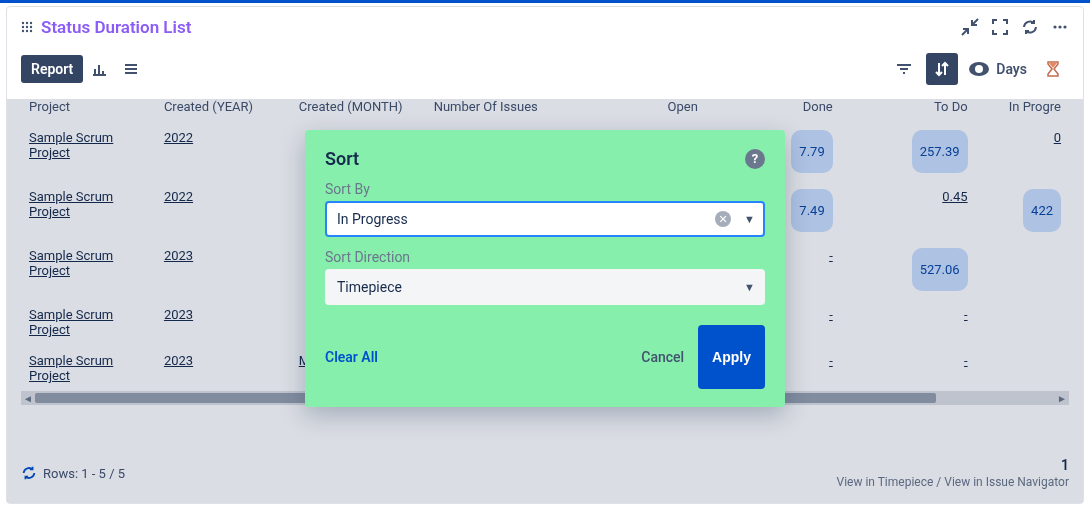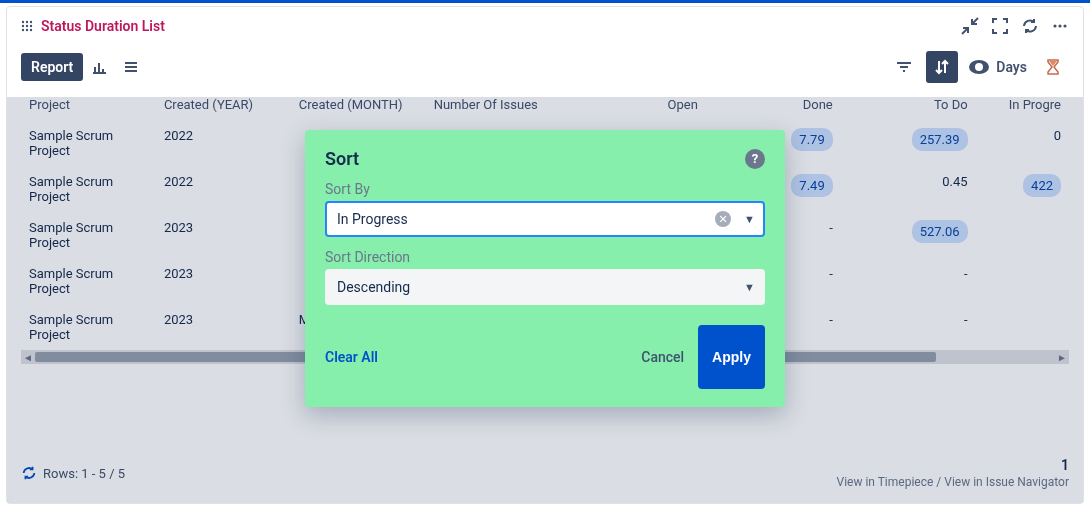--- a/index.html
+++ b/index.html
@@ -23,21 +23,21 @@
     flex-direction: column;
     overflow: hidden;
   }
   .title-bar {
     display: flex;
     align-items: center;
     padding: 10px 14px;
     border-bottom: none;
   }
   .title-bar .grip { color: #42526E; margin-right: 8px; font-size: 13px; }
-  .title-bar .title { font-size: 14px; font-weight: 600; color: #be185d; }
+  .title-bar .title { font-size: 17px; font-weight: 600; color: #8b5cf6; }
   .title-bar .spacer { flex: 1; }
   .title-actions { display: flex; gap: 12px; color: #42526E; }
   .title-actions .icon-btn { cursor: pointer; display:flex; align-items:center; }
   .content {
     padding: 0 14px 14px 14px;
     position: relative;
     flex: 1;
     display:flex;
     flex-direction: column;
   }
@@ -96,27 +96,28 @@
     font-size:13px;
     padding: 8px 8px;
     background: #fff;
   }
   th.num { text-align:right; }
   td {
     padding: 8px 8px;
     font-size:13px;
     color:#172B4D;
     vertical-align: top;
+    text-decoration: underline;
   }
   td.num { text-align:right; }
   .cell-hl {
     display:inline-block;
     background:#cce0ff;
     color:#0747A6;
-    padding:4px 8px;
+    padding:14px 8px;
     border-radius:10px;
     font-weight:400;
   }
   .muted { color:#6B778C; padding-left:6px; }
   .overlay {
     position:absolute;
     inset:0;
     top: 52px;
     background: rgba(9,30,66,0.15);
     pointer-events:none;
@@ -455,21 +456,21 @@
     <div class="help">?</div>
   </div>
   <label>Sort By</label>
   <div class="field">
     <div class="inp">In Progress</div>
     <div class="clear-x">✕</div>
     <div class="caret">▼</div>
   </div>
   <label>Sort Direction</label>
   <div class="select-wrap">
-    <div class="select-plain">Descending</div>
+    <div class="select-plain">Timepiece</div>
     <div class="caret">▼</div>
   </div>
   <div class="actions">
     <span class="btn-link">Clear All</span>
     <div class="right">
       <span class="btn-text">Cancel</span>
       <button class="btn-apply">Apply</button>
     </div>
   </div>
 </div>

